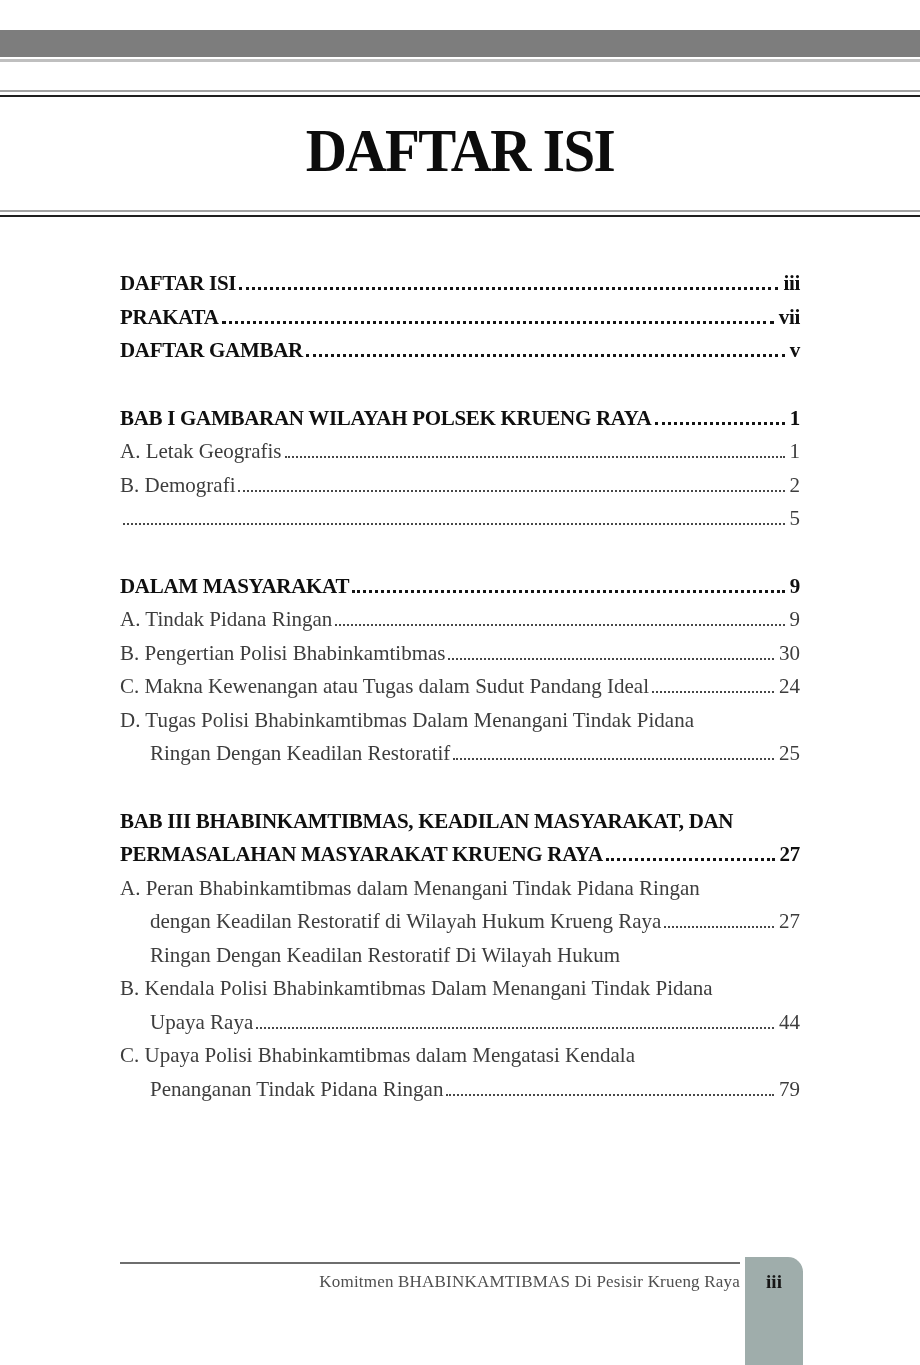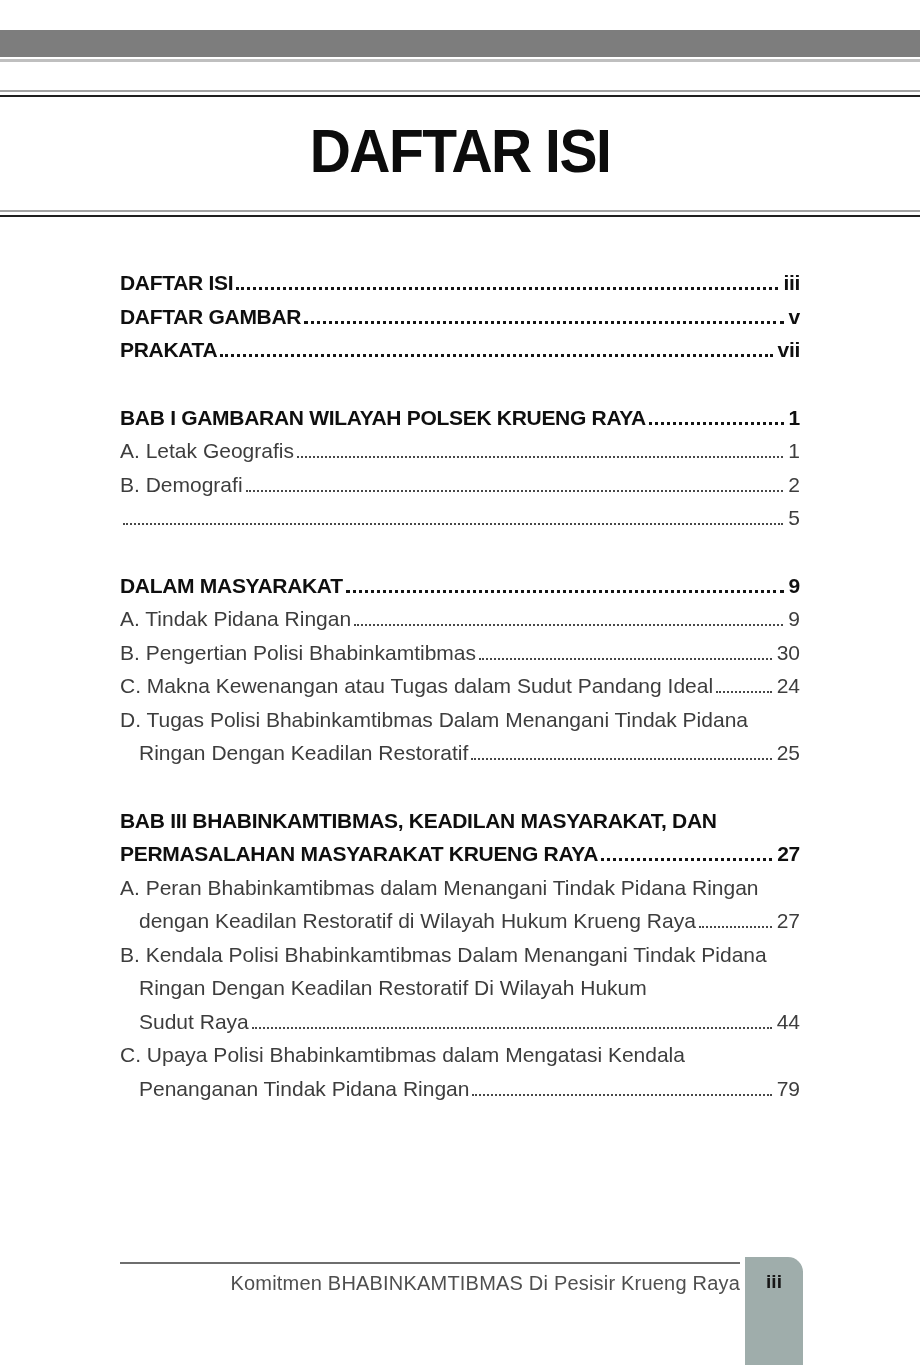--- a/index.html
+++ b/index.html
@@ -2,21 +2,21 @@
 <html style="--top-bar: #7d7d7d; --bar-shadow: #bfbfbf; --rule-light: #a3a3a3; --rule-dark: #1f1f1f; --text: #3d3d3d; --text-bold: #0f0f0f; --footer-rule: #6e6e6e; --footer-text: #4f4f4f; --tab: #9fadab;"><head>
 <meta charset="utf-8">
 <style>
   html, body { margin: 0; padding: 0; background: #ffffff; }
   .page {
     position: relative;
     width: 920px;
     height: 1365px;
     background: #ffffff;
     overflow: hidden;
-    font-family: Liberation Sans, sans-serif;
+    font-family: Liberation Serif, serif;
   }
 
   
   .top-bar {
     position: absolute; left: 0; top: 30px;
     width: 100%; height: 27px;
     background: var(--top-bar, #7d7d7d);
   }
   .top-bar-shadow {
     position: absolute; left: 0; top: 59px;
@@ -59,40 +59,40 @@
     align-items: baseline;
     height: 33.5px;
     line-height: 24px;
     white-space: nowrap;
   }
   .toc-row.bold {
     font-weight: bold;
     color: var(--text-bold, #0f0f0f);
     letter-spacing: -0.3px;
   }
-  .toc-row.cont .toc-text { margin-left: 19px; }
+  .toc-row.cont .toc-text { margin-left: 30px; }
   .toc-text { flex: 0 0 auto; }
   .dots {
     flex: 1 1 auto;
     min-width: 14px;
     margin: 0 3px;
     border-bottom: 2px dotted #474747;
   }
   .toc-row.bold .dots { border-bottom: 3px dotted #141414; }
   .pg { flex: 0 0 auto; margin-left: 2px; }
 
   
   .footer-rule {
     position: absolute; left: 120px; top: 1262px;
     width: 620px; height: 2px;
     background: var(--footer-rule, #6e6e6e);
   }
   .footer-text {
     position: absolute; top: 1272px; right: 180px;
-    font-size: 20px;
+    font-size: 17px;
     color: var(--footer-text, #4f4f4f);
     letter-spacing: 0.2px;
   }
   .page-tab {
     position: absolute; left: 745px; top: 1257px;
     width: 58px; height: 108px;
     background: var(--tab, #9fadab);
     border-top-right-radius: 15px;
     text-align: center;
   }
@@ -119,29 +119,29 @@
   <div class="rule rule-bottom"></div>
 
   <div class="toc">
       <div class="toc-group">
         <div class="toc-row bold">
           <span class="toc-text">DAFTAR ISI</span>
           <span class="dots"></span>
           <span class="pg">iii</span>
         </div>
         <div class="toc-row bold">
+          <span class="toc-text">PRAKATA</span>
+          <span class="dots"></span>
+          <span class="pg">vii</span>
+        </div>
+        <div class="toc-row bold">
           <span class="toc-text">DAFTAR GAMBAR</span>
           <span class="dots"></span>
           <span class="pg">v</span>
         </div>
-        <div class="toc-row bold">
-          <span class="toc-text">PRAKATA</span>
-          <span class="dots"></span>
-          <span class="pg">vii</span>
-        </div>
       </div>
       <div class="toc-group">
         <div class="toc-row bold">
           <span class="toc-text">BAB I GAMBARAN WILAYAH POLSEK KRUENG RAYA</span>
           <span class="dots"></span>
           <span class="pg">1</span>
         </div>
         <div class="toc-row">
           <span class="toc-text">A. Letak Geografis</span>
           <span class="dots"></span>
@@ -197,28 +197,28 @@
           <span class="pg">27</span>
         </div>
         <div class="toc-row">
           <span class="toc-text">A. Peran Bhabinkamtibmas dalam Menangani Tindak Pidana Ringan</span>
         </div>
         <div class="toc-row cont">
           <span class="toc-text">dengan Keadilan Restoratif di Wilayah Hukum Krueng Raya</span>
           <span class="dots"></span>
           <span class="pg">27</span>
         </div>
+        <div class="toc-row cont">
+          <span class="toc-text">Ringan Dengan Keadilan Restoratif Di Wilayah Hukum</span>
+        </div>
         <div class="toc-row">
           <span class="toc-text">B. Kendala Polisi Bhabinkamtibmas Dalam Menangani Tindak Pidana</span>
         </div>
         <div class="toc-row cont">
-          <span class="toc-text">Ringan Dengan Keadilan Restoratif Di Wilayah Hukum</span>
-        </div>
-        <div class="toc-row cont">
-          <span class="toc-text">Sudut Raya</span>
+          <span class="toc-text">Upaya Raya</span>
           <span class="dots"></span>
           <span class="pg">44</span>
         </div>
         <div class="toc-row">
           <span class="toc-text">C. Upaya Polisi Bhabinkamtibmas dalam Mengatasi Kendala</span>
         </div>
         <div class="toc-row cont">
           <span class="toc-text">Penanganan Tindak Pidana Ringan</span>
           <span class="dots"></span>
           <span class="pg">79</span>

